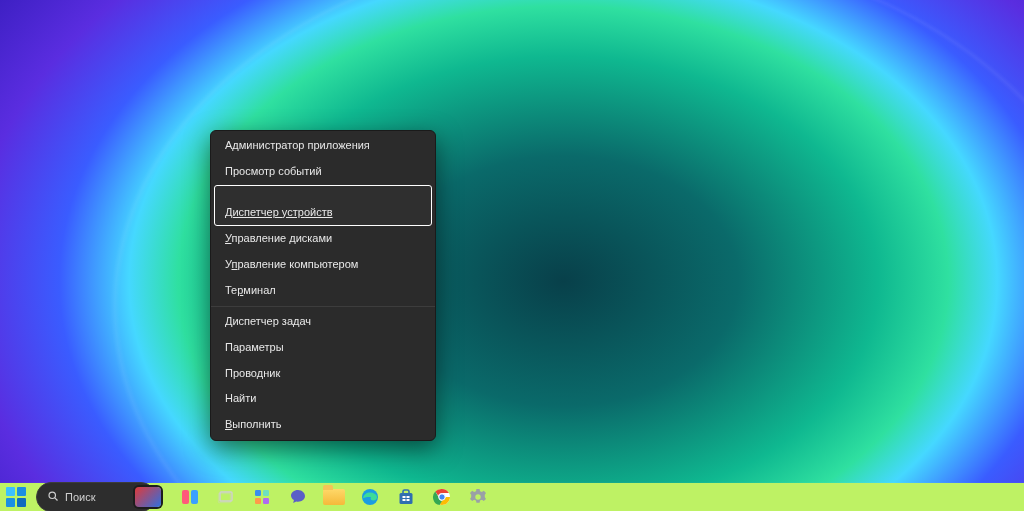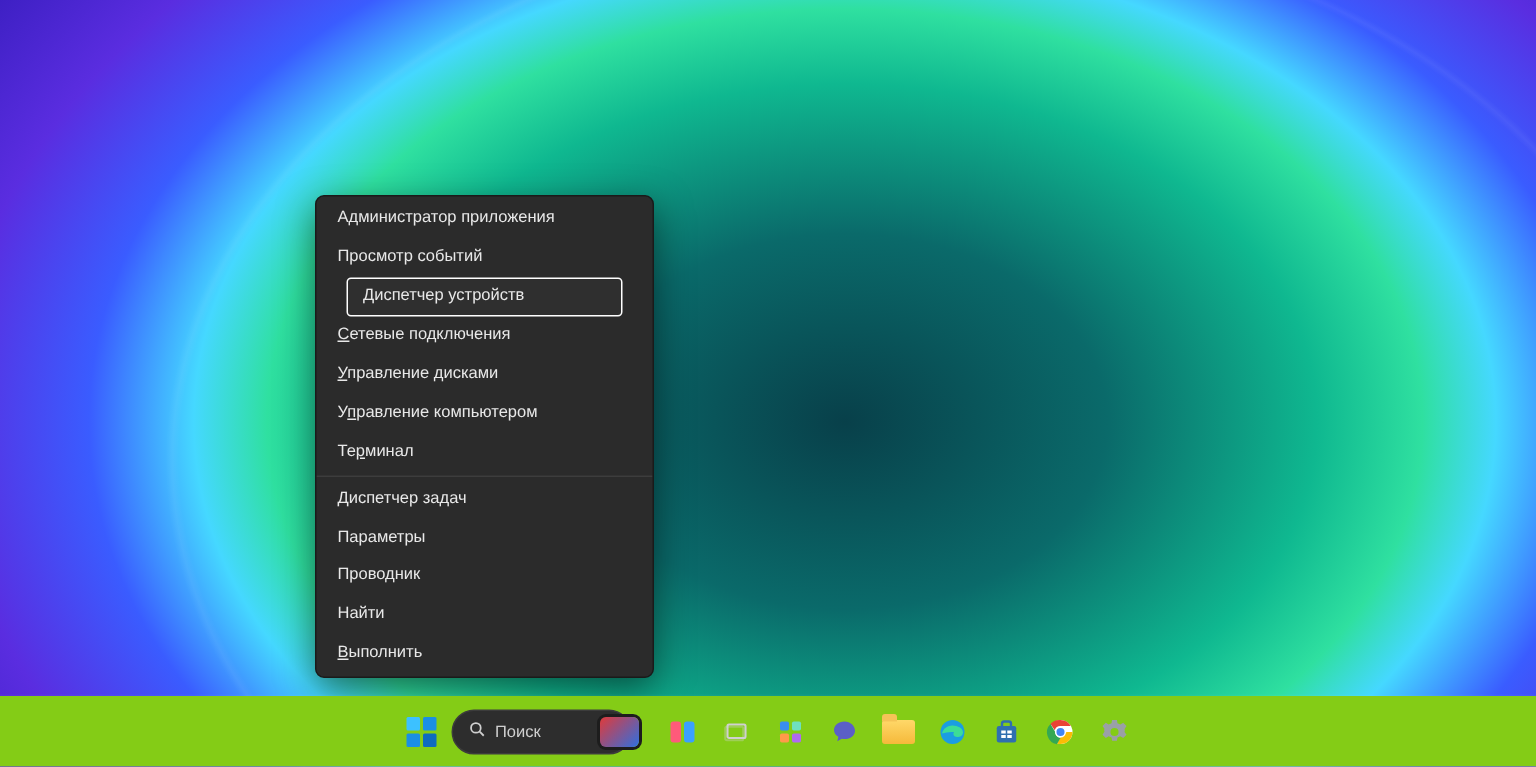--- a/index.html
+++ b/index.html
@@ -45,39 +45,40 @@
     align-items: center;
     justify-content: space-between;
     cursor: default;
     line-height: 1.45;
   }
   .menu-item .mlabel .ak { text-decoration: underline; }
   .menu-item.highlighted {
     outline: 1px solid #ffffff;
     outline-offset: -1px;
     border-radius: 3px;
-    margin: 0 20px;
-    padding: 5px 9px 5px 11px;
+    margin: 0 3px;
+    padding: 20px 9px 5px 11px;
     background: #2f2f2f;
+    text-decoration: underline;
   }
   .menu-sep {
     height: 1px;
     background: #3d3d3d;
     margin: 2px 0;
   }
 
   
   .taskbar {
     position: absolute;
     left: 0; right: 0; bottom: 0;
-    height: 47px;
-    background: #84cc16;
-    display: flex;
-    align-items: center;
-    justify-content: center;
+    height: 28px;
+    background: #bef264;
+    display: flex;
+    align-items: center;
+    justify-content: flex-start;
     box-shadow: 0 -1px 0 rgba(255,255,255,0.03);
   }
   .tb-center {
     display: flex;
     align-items: center;
     gap: 4px;
   }
   .tb-btn {
     height: 32px;
     min-width: 32px;
@@ -149,23 +150,20 @@
     <div class="menu-item">
       <span class="mlabel">Администратор приложения</span>
     </div>
     <div class="menu-item">
       <span class="mlabel">Просмотр событий</span>
     </div>
     <div class="menu-item highlighted">
       <span class="mlabel">Диспетчер устройств</span>
     </div>
     <div class="menu-item">
-      <span class="mlabel"><span class="ak">С</span>етевые подключения</span>
-    </div>
-    <div class="menu-item">
       <span class="mlabel"><span class="ak">У</span>правление дисками</span>
     </div>
     <div class="menu-item">
       <span class="mlabel">У<span class="ak">п</span>равление компьютером</span>
     </div>
     <div class="menu-item">
       <span class="mlabel">Те<span class="ak">р</span>минал</span>
     </div>
     <div class="menu-sep"></div>
     <div class="menu-item">

